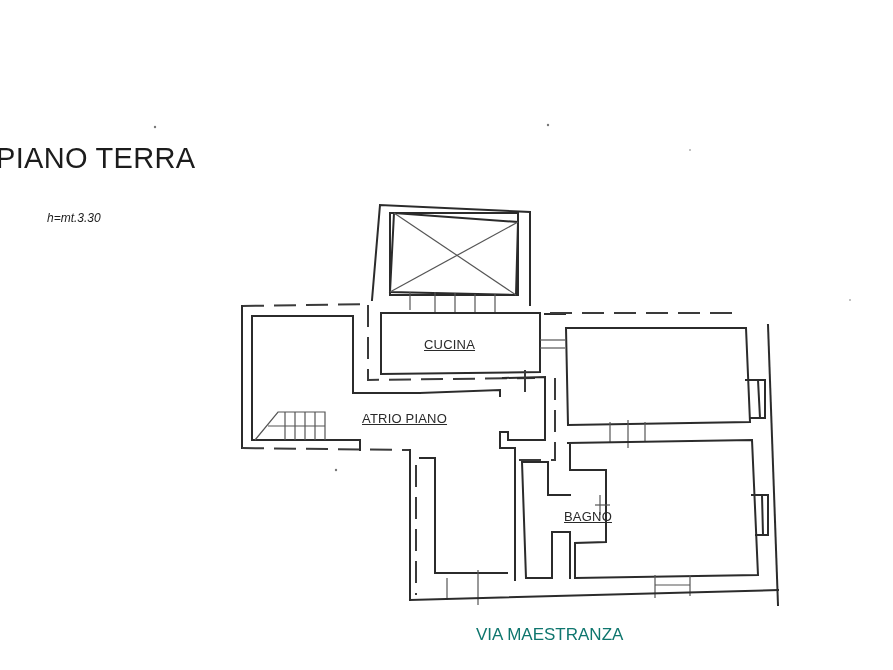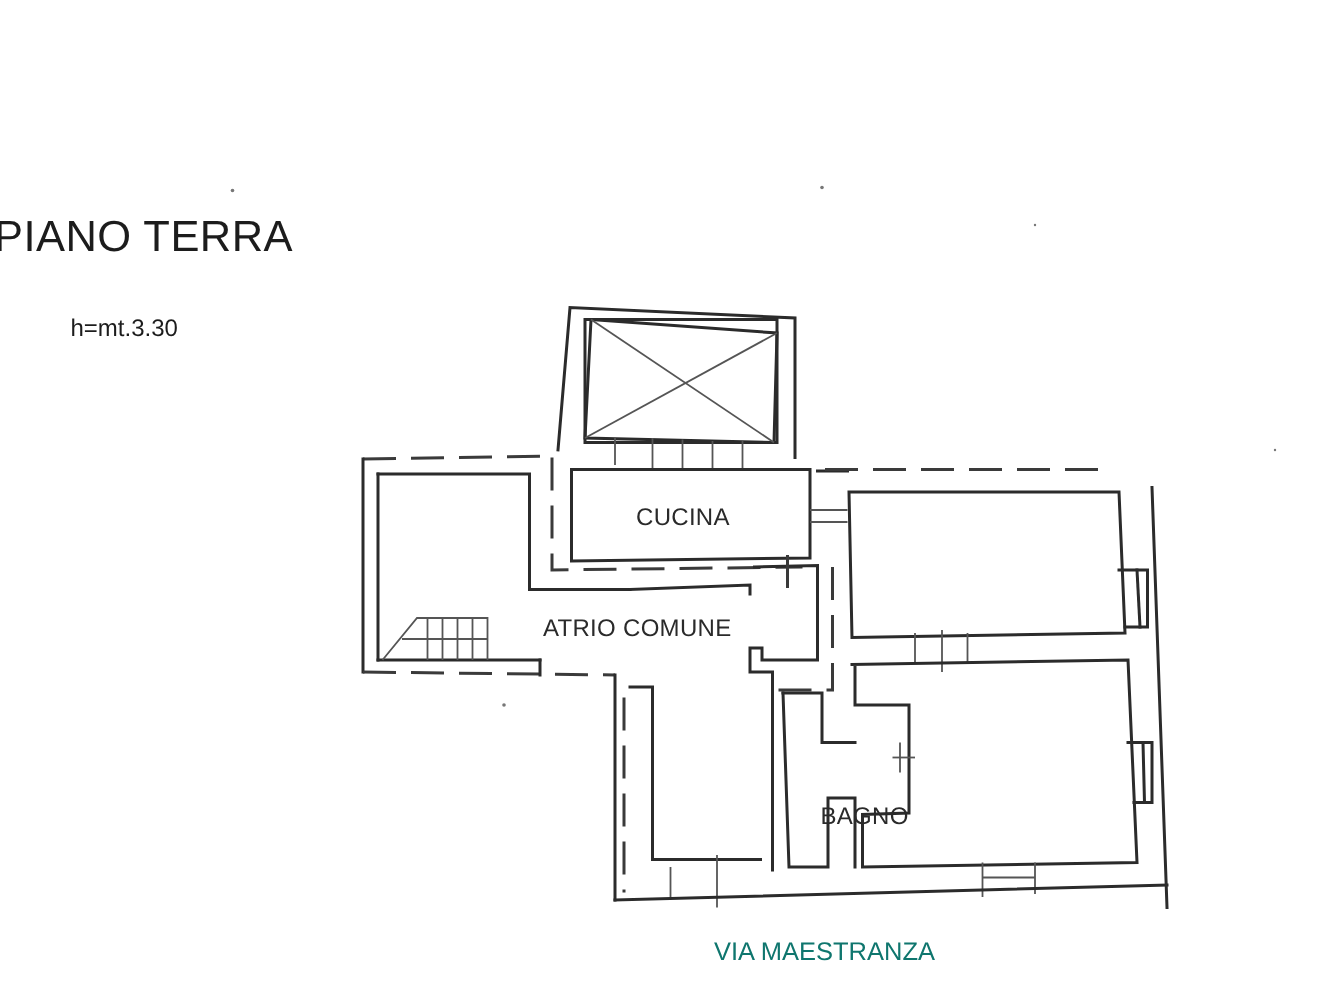--- a/index.html
+++ b/index.html
@@ -1,20 +1,20 @@
 <!DOCTYPE html>
 <html><head>
   <meta charset="utf-8">
   <style>
     html, body { margin: 0; padding: 0; background: #ffffff; }
     body { width: 893px; height: 670px; position: relative; overflow: hidden; font-family: "Liberation Sans", sans-serif; color: #1a1a1a; }
     .title { position: absolute; left: -4px; top: 142px; font-size: 29px; letter-spacing: 0.3px; color: #1c1c1c; }
-    .height { position: absolute; left: 47px; top: 211px; font-size: 16px; color: #1c1c1c; }
+    .height { position: absolute; left: 47px; top: 211px; font-size: 12px; color: #1c1c1c; font-style: italic; }
     .street { position: absolute; left: 476px; top: 625px; font-size: 17px; color: #0f766e; }
-    .room-label { position: absolute; font-size: 16px; color: #2a2a2a; letter-spacing: 0.2px; }
+    .room-label { position: absolute; font-size: 13px; color: #2a2a2a; letter-spacing: 0.2px; text-decoration: underline; }
     svg.plan { position: absolute; left: 0; top: 0; }
     .wall { stroke: #2b2b2b; stroke-width: 2; fill: none; stroke-linecap: square; }
     .thin { stroke: #555; stroke-width: 1.2; fill: none; }
     .dash { stroke: #3a3a3a; stroke-width: 2; fill: none; stroke-dasharray: 22 10; }
     .speck { fill: #777; }
   </style>
 </head>
 <body>
 
 <div class="title">PIANO TERRA</div>
@@ -99,16 +99,16 @@
     <line class="thin" x1="655" y1="585" x2="690" y2="585"></line>
     <line class="thin" x1="447" y1="578" x2="447" y2="600"></line>
     <line class="thin" x1="478" y1="570" x2="478" y2="605"></line>
   </g>
 
   <polyline class="wall" points="410,600 778,590"></polyline>
   <line class="dash" x1="416" y1="465" x2="416" y2="595"></line>
 </svg>
 
 <div class="room-label" style="left:424px;top:337px;">CUCINA</div>
-<div class="room-label" style="left:362px;top:411px;">ATRIO COMUNE</div>
-<div class="room-label" style="left:547px;top:509px;margin-top:27px;">BAGNO</div>
+<div class="room-label" style="left:362px;top:411px;">ATRIO PIANO</div>
+<div class="room-label" style="left:564px;top:509px;">BAGNO</div>
 
 <div class="street">VIA MAESTRANZA</div>
 
 </body></html>

